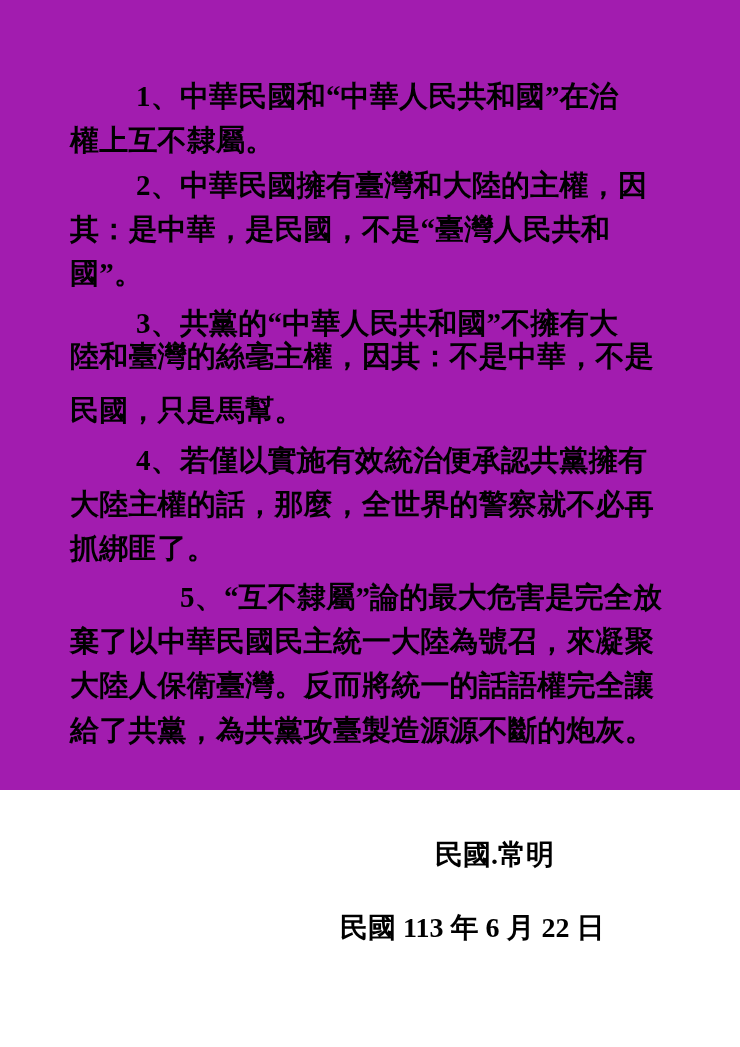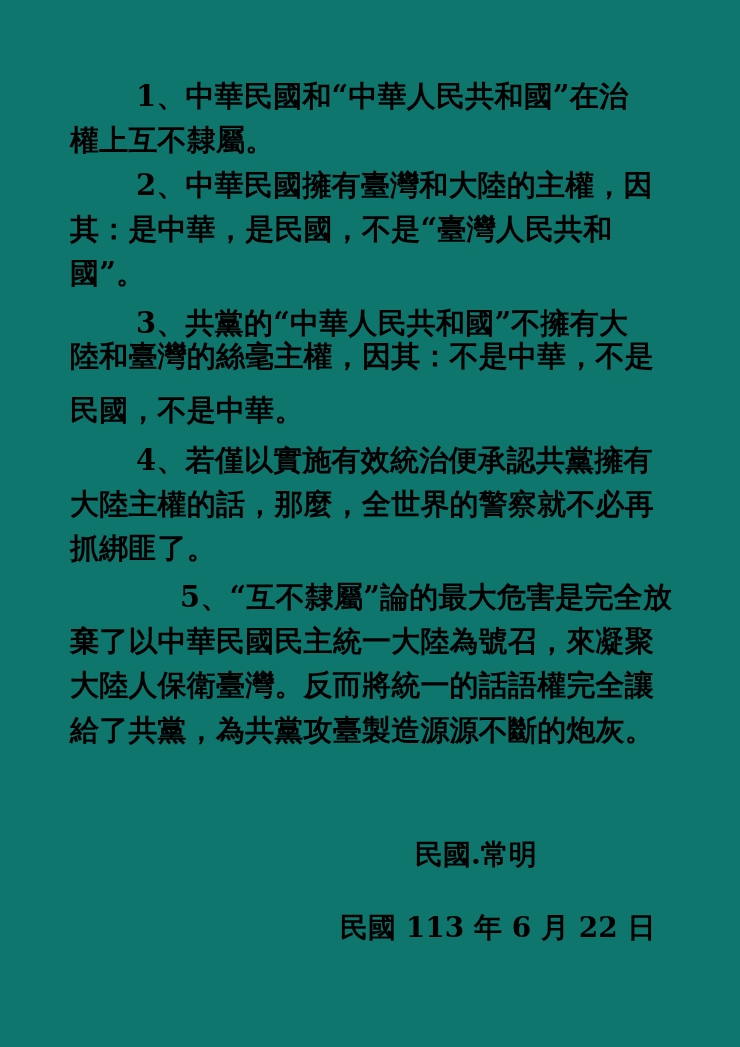--- a/index.html
+++ b/index.html
@@ -12,22 +12,23 @@
       height: 1047px;
       position: relative;
       overflow: hidden;
       font-family: "DejaVu Serif", "Liberation Serif", serif;
       color: #000000;
     }
     .page {
       position: absolute;
       left: 0; top: 0;
       width: 740px;
-      height: 1047px;
-      background: #0f766e;
+      height: 790px;
+      background: #a21caf;
+      font-family: Liberation Serif, serif;
     }
     .line {
       position: absolute;
       left: 70px;
       width: 600px;
       font-size: 29px;
       font-weight: bold;
       line-height: 36px;
       white-space: nowrap;
       letter-spacing: 0.2px;
@@ -48,27 +49,27 @@
 
   <div class="line indent" style="top:78px;">1、中華民國和“中華人民共和國”在治</div>
   <div class="line" style="top:122px;">權上互不隸屬。</div>
 
   <div class="line indent" style="top:167px;">2、中華民國擁有臺灣和大陸的主權，因</div>
   <div class="line" style="top:211px;">其：是中華，是民國，不是“臺灣人民共和</div>
   <div class="line" style="top:255px;">國”。</div>
 
   <div class="line indent" style="top:305px;">3、共黨的“中華人民共和國”不擁有大</div>
   <div class="line" style="top:338px;">陸和臺灣的絲毫主權，因其：不是中華，不是</div>
-  <div class="line" style="top:392px;">民國，不是中華。</div>
+  <div class="line" style="top:392px;">民國，只是馬幫。</div>
 
   <div class="line indent" style="top:442px;">4、若僅以實施有效統治便承認共黨擁有</div>
   <div class="line" style="top:530px;">抓綁匪了。</div>
   <div class="line" style="top:486px;">大陸主權的話，那麼，全世界的警察就不必再</div>
 
   <div class="line indent" style="top:579px;margin-left:44px;">5、“互不隸屬”論的最大危害是完全放</div>
   <div class="line" style="top:623px;">棄了以中華民國民主統一大陸為號召，來凝聚</div>
   <div class="line" style="top:712px;">給了共黨，為共黨攻臺製造源源不斷的炮灰。</div>
   <div class="line" style="top:667px;">大陸人保衛臺灣。反而將統一的話語權完全讓</div>
 
-  <div class="sig" style="left:415px; top:837px;text-align:center;">民國.常明</div>
+  <div class="sig" style="left:435px; top:837px;text-align:center;">民國.常明</div>
   <div class="sig" style="left:340px; top:882px;margin-top:28px;">民國 113 年 6 月 22 日</div>
 
 </div>
 
 </body></html>

